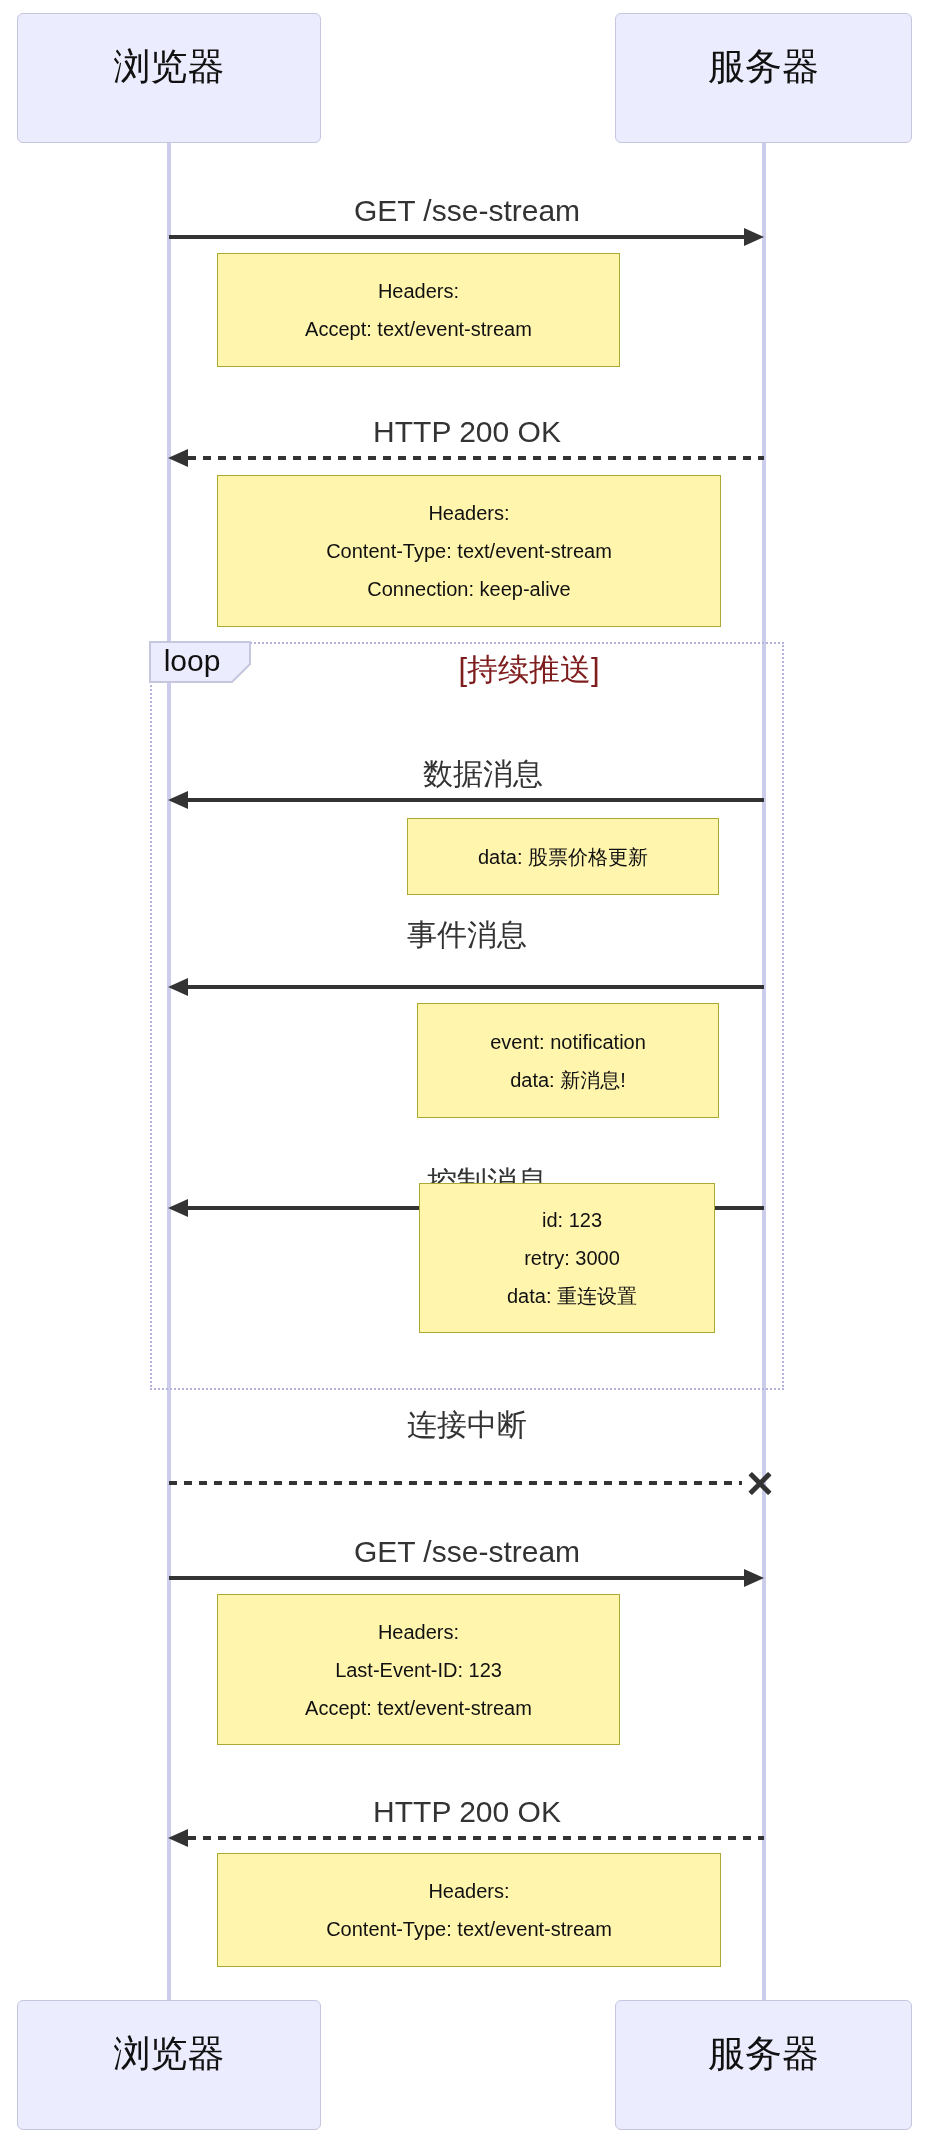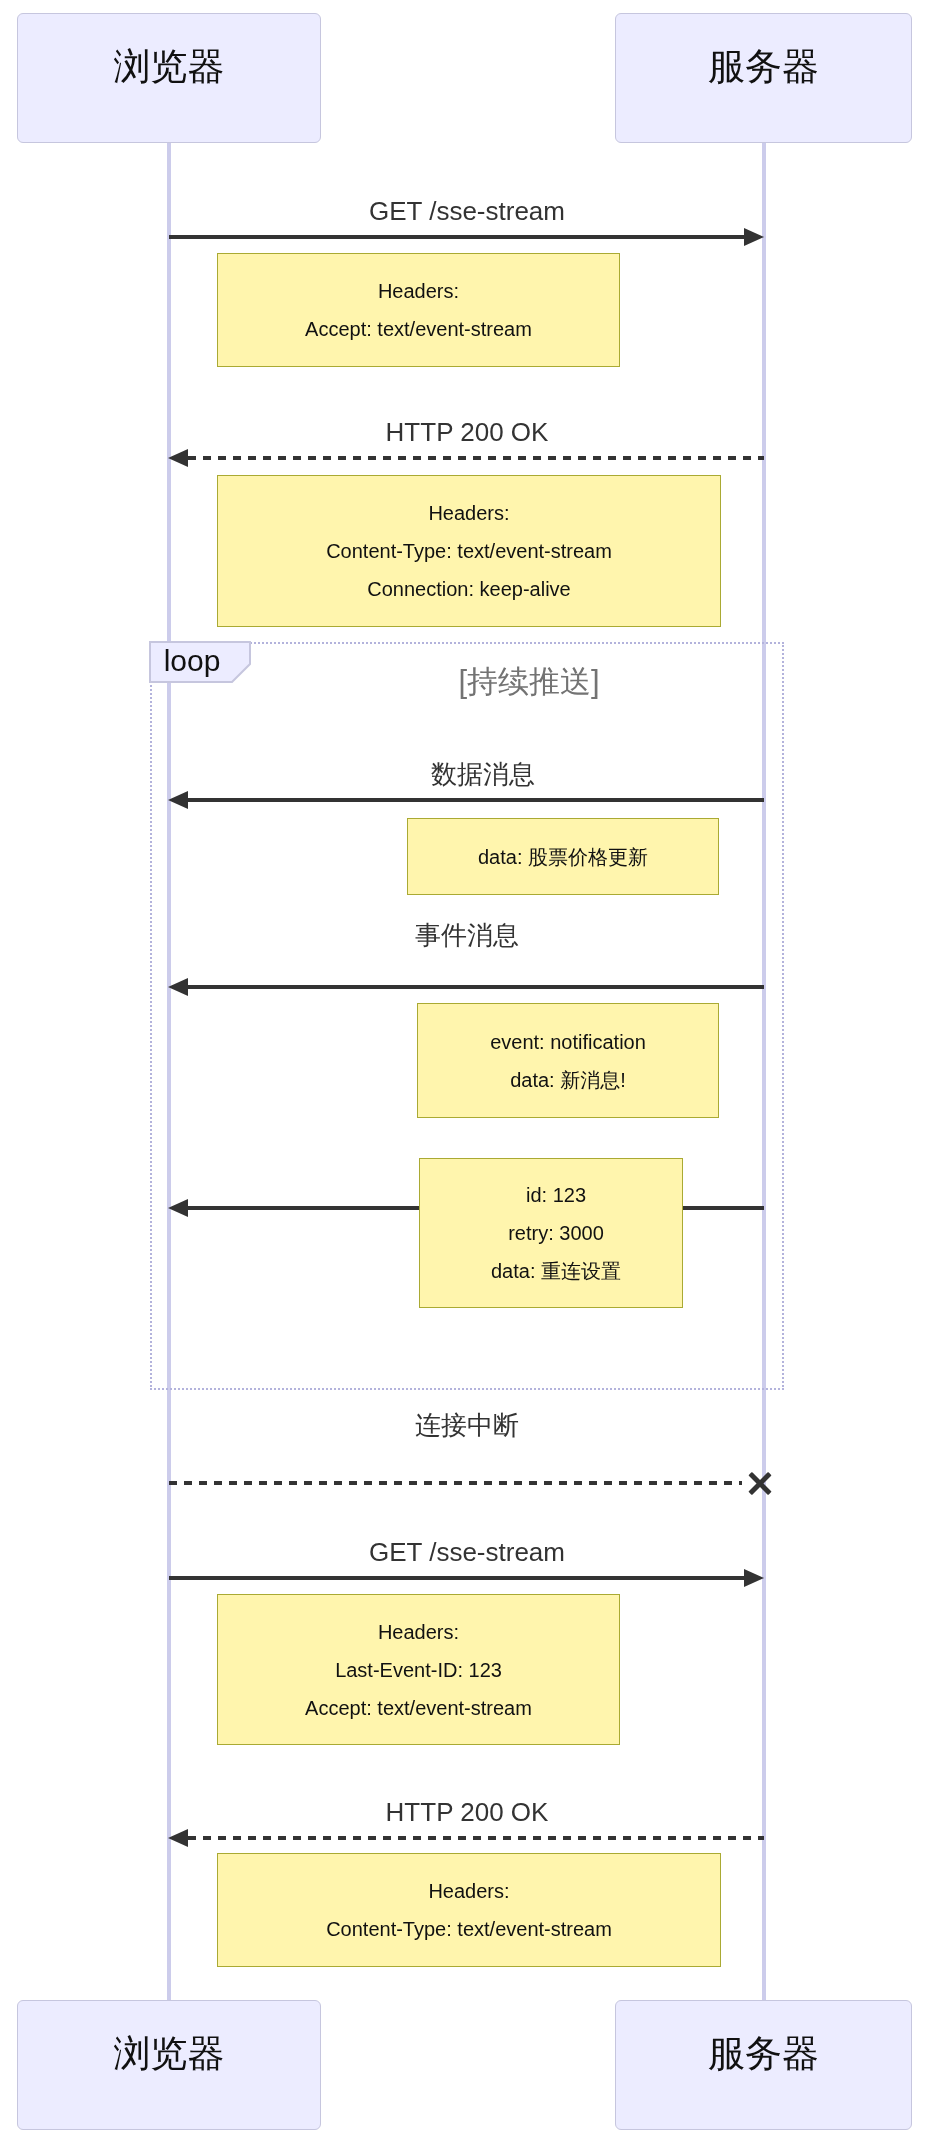--- a/index.html
+++ b/index.html
@@ -11,21 +11,21 @@
   body{font-family:"Liberation Sans","DejaVu Sans",sans-serif;color:var(--text);}
   .canvas{position:relative;width:930px;height:2148px;background:var(--background);overflow:hidden;}
 
   .actor{position:absolute;box-sizing:border-box;background:var(--actor-fill);
     border:1.5px solid var(--actor-border);border-radius:6px;
     display:flex;align-items:center;justify-content:center;
     font-size:37px;color:#111;padding-bottom:22px;}
   .lifeline{position:absolute;width:4px;background:var(--lifeline);}
 
   .msg-label{position:absolute;left:167px;width:600px;text-align:center;
-    font-size:26px;line-height:36px;color:var(--text);}
+    font-size:30px;line-height:36px;color:var(--text);}
   .line-solid{position:absolute;height:4px;background:var(--arrow);}
   .line-dashed{position:absolute;height:4px;
     background:repeating-linear-gradient(90deg,var(--arrow) 0 8px,transparent 8px 15px);}
   .arrow-right{position:absolute;width:0;height:0;
     border-top:9px solid transparent;border-bottom:9px solid transparent;
     border-left:20px solid var(--arrow);}
   .arrow-left{position:absolute;width:0;height:0;
     border-top:9px solid transparent;border-bottom:9px solid transparent;
     border-right:20px solid var(--arrow);}
   .xcross{position:absolute;width:30px;height:30px;}
@@ -37,21 +37,21 @@
   .note{position:absolute;box-sizing:border-box;background:var(--note-fill);
     border:1.5px solid var(--note-border);display:flex;flex-direction:column;
     align-items:center;justify-content:center;
     font-size:20px;line-height:38px;color:#111;text-align:center;}
 
   .loop-frame{position:absolute;box-sizing:border-box;border:2px dotted var(--loop-border);}
   .loop-label{position:absolute;}
   .loop-label .lbl-text{position:absolute;left:0;top:0;width:86px;height:40px;
     display:flex;align-items:center;justify-content:center;font-size:30px;color:#111;}
   .loop-condition{position:absolute;width:300px;text-align:center;
-    font-size:31px;line-height:36px;color:#737373;font-weight:500;margin-top:12px;}
+    font-size:31px;line-height:36px;color:#7f1d1d;font-weight:500;}
 </style>
 </head>
 <body>
 
 <div class="canvas">
 
   <div class="lifeline" style="left:167px;top:143px;height:1857px;"></div>
   <div class="lifeline" style="left:762px;top:143px;height:1857px;"></div>
 
   <div class="loop-frame" style="left:150px;top:642px;width:634px;height:748px;"></div>
@@ -109,21 +109,21 @@
 
   <div class="note" style="left:417px;top:1003px;width:302px;height:115px;">
     <div>event: notification</div>
     <div>data: 新消息!</div>
   </div>
 
   <div class="msg-label" style="top:1164px;margin-left:20px;">控制消息</div>
   <div class="line-solid" style="left:188px;top:1206px;width:576px;"></div>
   <div class="arrow-left" style="left:168px;top:1199px;"></div>
 
-  <div class="note" style="left:419px;top:1158px;width:264px;height:150px;padding-left:10px;">
+  <div class="note" style="left:419px;top:1183px;width:296px;height:150px;padding-left:10px;">
     <div>id: 123</div>
     <div>retry: 3000</div>
     <div>data: 重连设置</div>
   </div>
 
   <div class="msg-label" style="top:1409px;font-family:Liberation Mono, monospace;">连接中断</div>
   <div class="line-dashed" style="left:169px;top:1481px;width:573px;"></div>
   <div class="xcross" style="left:745px;top:1468px;"></div>
 
   <div class="msg-label" style="top:1534px;">GET /sse-stream</div>

